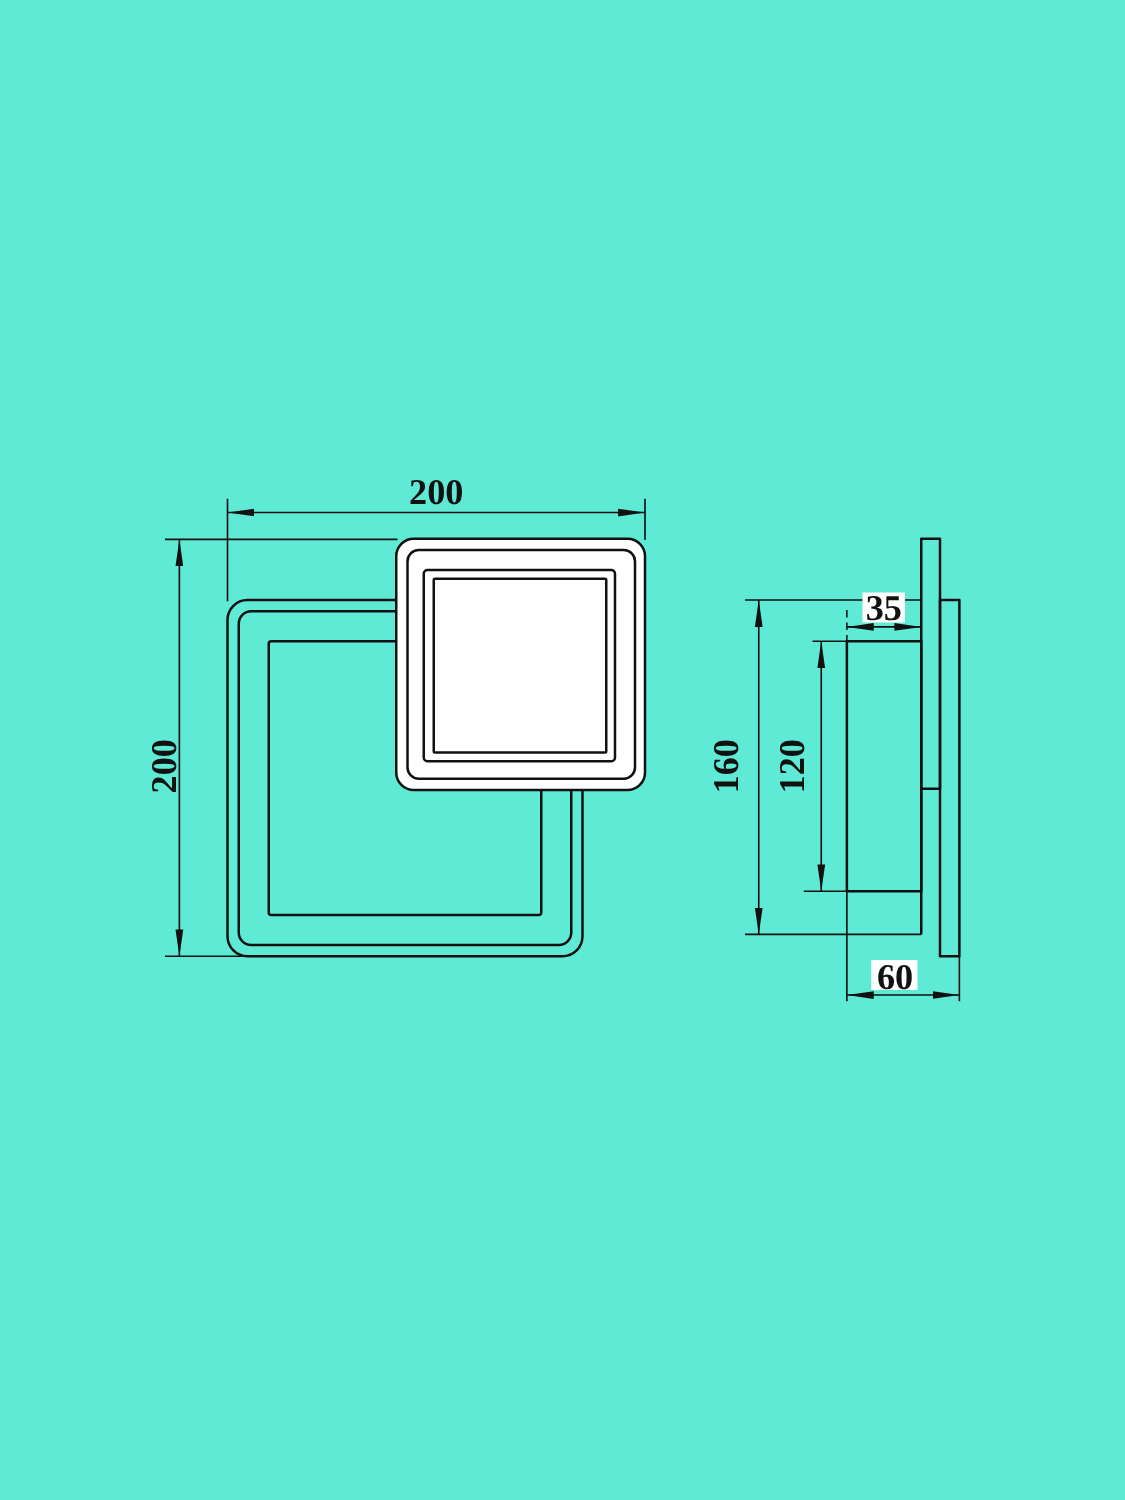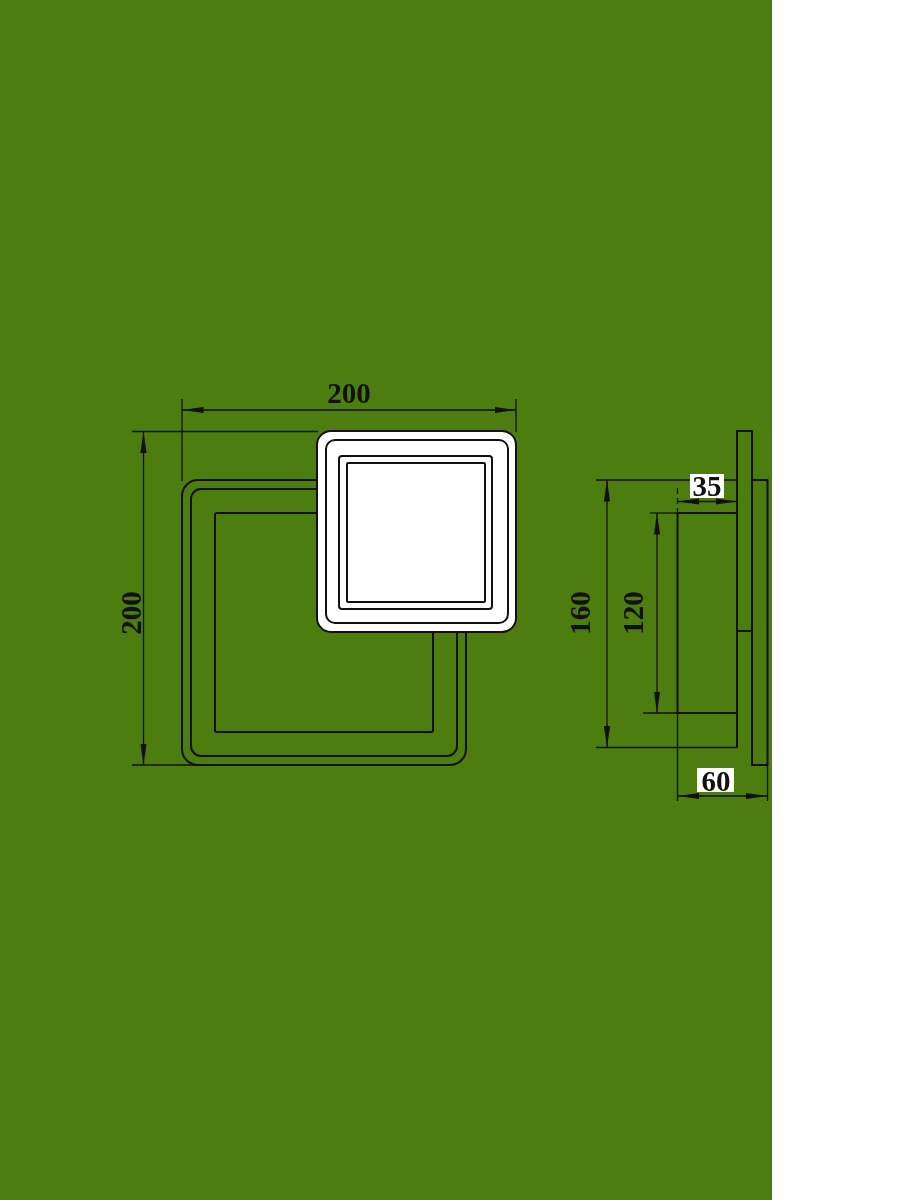--- a/index.html
+++ b/index.html
@@ -2,23 +2,23 @@
 <html><head>
 <meta charset="utf-8">
 <style>
   html, body {
     margin: 0;
     padding: 0;
     background: #ffffff;
   }
   .canvas {
     position: relative;
-    width: 772px;
+    width: 900px;
     height: 1200px;
-    background: #4d7c0f;
+    background: #5eead4;
     overflow: hidden;
     text-align: right;
   }
   svg { display: block; }
   .outline {
     fill: none;
     stroke: #111111;
     stroke-width: 2;
     stroke-linejoin: round;
   }

